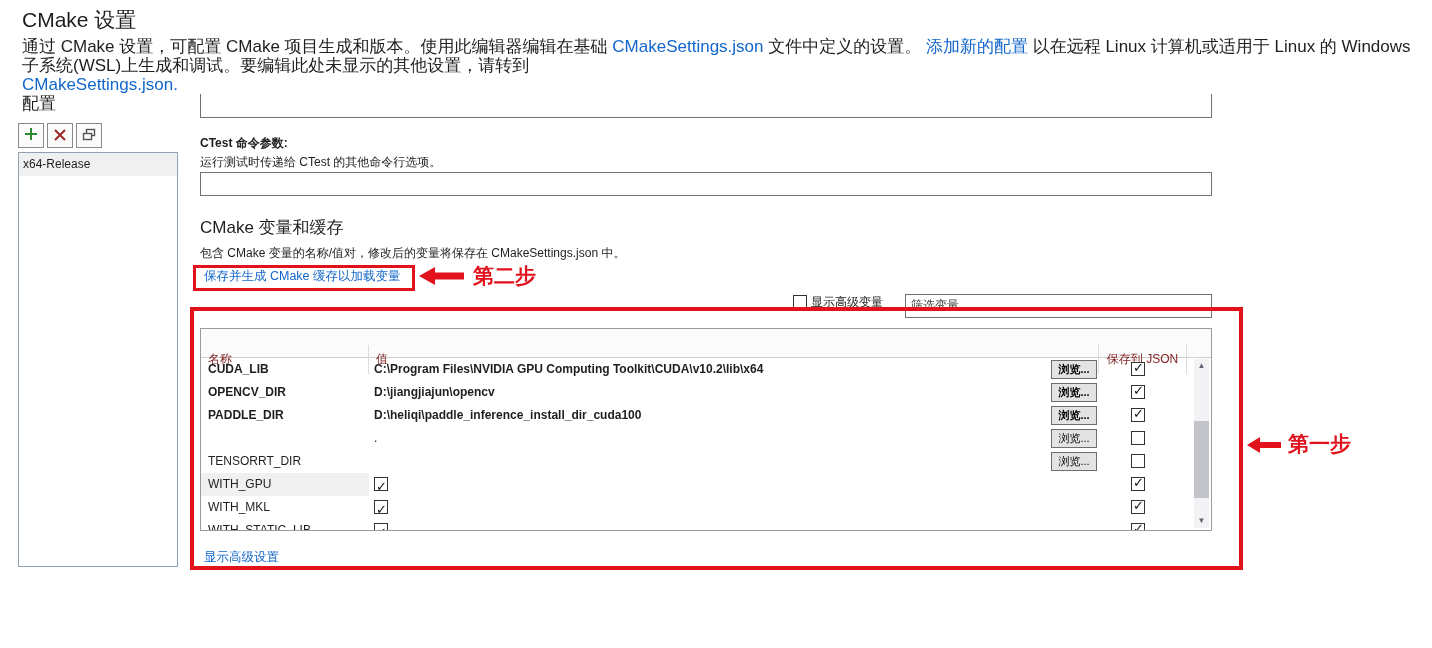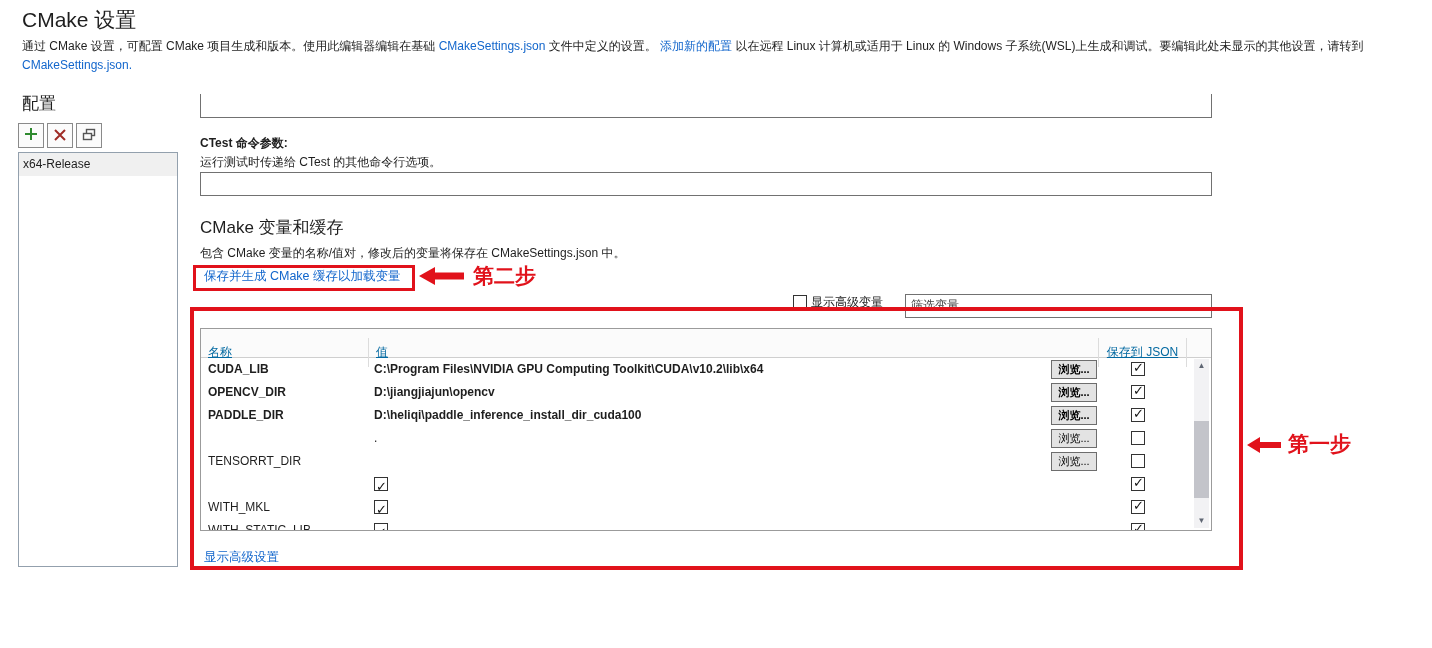--- a/index.html
+++ b/index.html
@@ -6,21 +6,21 @@
   html, body {
     width: 1432px; height: 648px; overflow: hidden;
     background: #ffffff;
     font-family: "Liberation Sans", "DejaVu Sans", sans-serif;
     color: #1e1e1e;
   }
   .abs { position: absolute; }
 
   
   .page-title { left: 22px; top: 6px; font-size: 21px; font-weight: 500; }
-  .intro { left: 22px; top: 37px; width: 1396px; font-size: 12px; line-height: 19px; }
+  .intro { left: 22px; top: 37px; width: 1396px; font-size: 17px; line-height: 19px; }
   a.link { color: #1266cc; text-decoration: none; cursor: pointer; }
 
   
   .cfg-heading { left: 22px; top: 92px; font-size: 17px; }
   .cfg-toolbar { left: 18px; top: 123px; display: flex; gap: 3px; }
   .tbtn {
     width: 26px; height: 25px; background: #fbfbfb; border: 1px solid #8a8a8a;
     display: flex; align-items: center; justify-content: center; cursor: pointer;
   }
   .listbox {
@@ -60,21 +60,21 @@
     content: "✓"; position: absolute; left: 1px; top: -3px;
     font-size: 13px; font-weight: bold; color: #111;
   }
 
   
   .vtable {
     left: 200px; top: 328px; width: 1012px; height: 203px;
     border: 1px solid #9b9b9b; background: #fff; overflow: hidden;
   }
   .thead { position: relative; height: 29px; background: #fbfbfb; border-bottom: 1px solid #cfcfcf; }
-  .hcell { position: absolute; top: 9px; height: 29px; line-height: 29px; font-size: 12px; color: #0369a1; text-decoration: underline; }
+  .hcell { position: absolute; top: 16px; height: 29px; line-height: 29px; font-size: 12px; color: #7f1d1d; }
   .hname  { left: 0; width: 168px; padding-left: 7px; border-right: 1px solid #dcdcdc; }
   .hvalue { left: 168px; width: 730px; padding-left: 7px; border-right: 1px solid #dcdcdc; }
   .hsave  { left: 898px; width: 88px; text-align: center; border-right: 1px solid #dcdcdc; }
   .tbody { position: relative; height: 174px; overflow: hidden; }
   .trow { position: relative; height: 23px; }
   .cell { position: absolute; top: 0; height: 23px; line-height: 23px; font-size: 12px; white-space: nowrap; overflow: hidden; }
   .cname  { left: 0; width: 168px; padding-left: 7px; }
   .cname.hl { background: #f0f0f0; }
   .cvalue { left: 168px; width: 700px; padding-left: 5px; }
   .cvalue .checkbox { margin-top: 4px; }
@@ -189,20 +189,21 @@
         <button class="browse">浏览...</button>
         <span class="checkbox savebox"></span>
       </div>
       <div class="trow">
         <div class="cell cname">TENSORRT_DIR</div>
         <div class="cell cvalue"></div>
         <button class="browse">浏览...</button>
         <span class="checkbox savebox"></span>
       </div>
       <div class="trow">
+        <div class="cell cname hl">WITH_GPU</div>
         <div class="cell cvalue"><span class="checkbox checked"></span></div>
         <span class="checkbox savebox checked"></span>
       </div>
       <div class="trow">
         <div class="cell cname">WITH_MKL</div>
         <div class="cell cvalue"><span class="checkbox checked"></span></div>
         <span class="checkbox savebox checked"></span>
       </div>
       <div class="trow">
         <div class="cell cname">WITH_STATIC_LIB</div>

